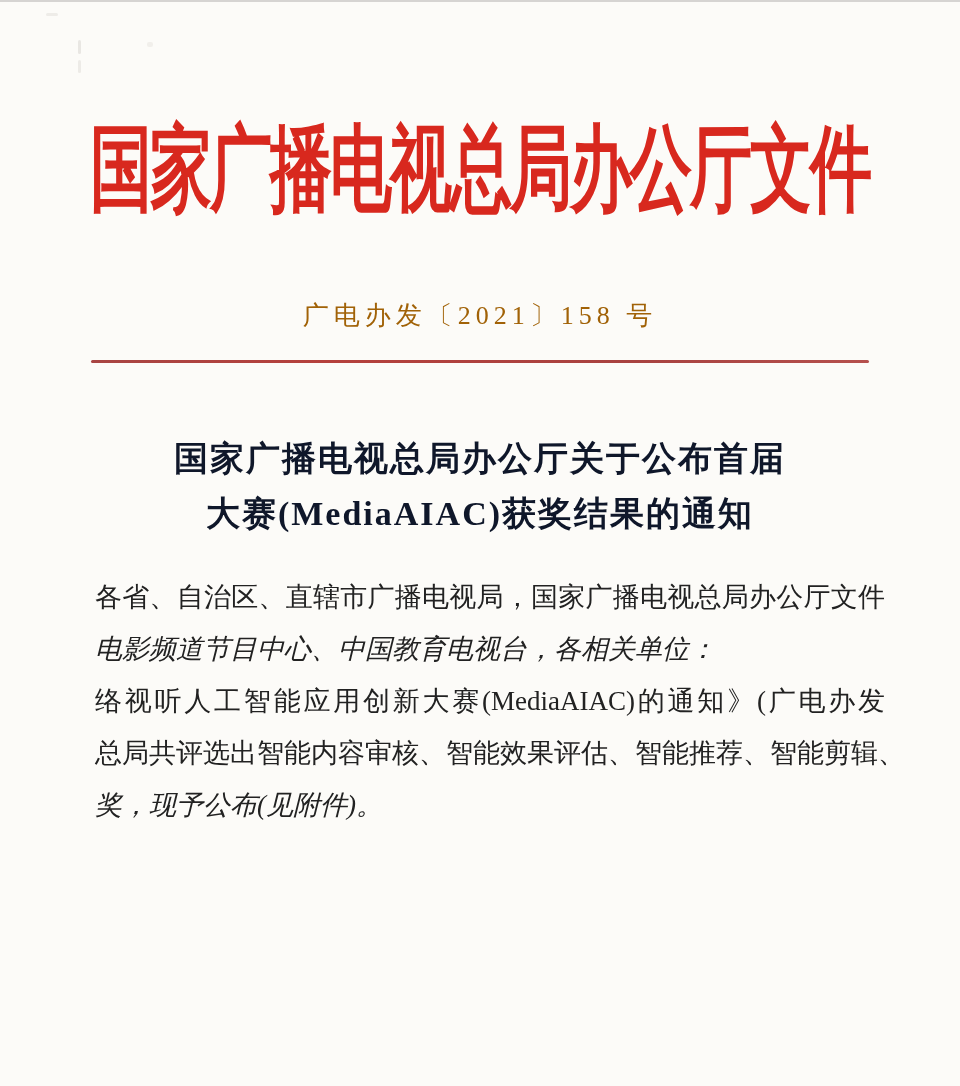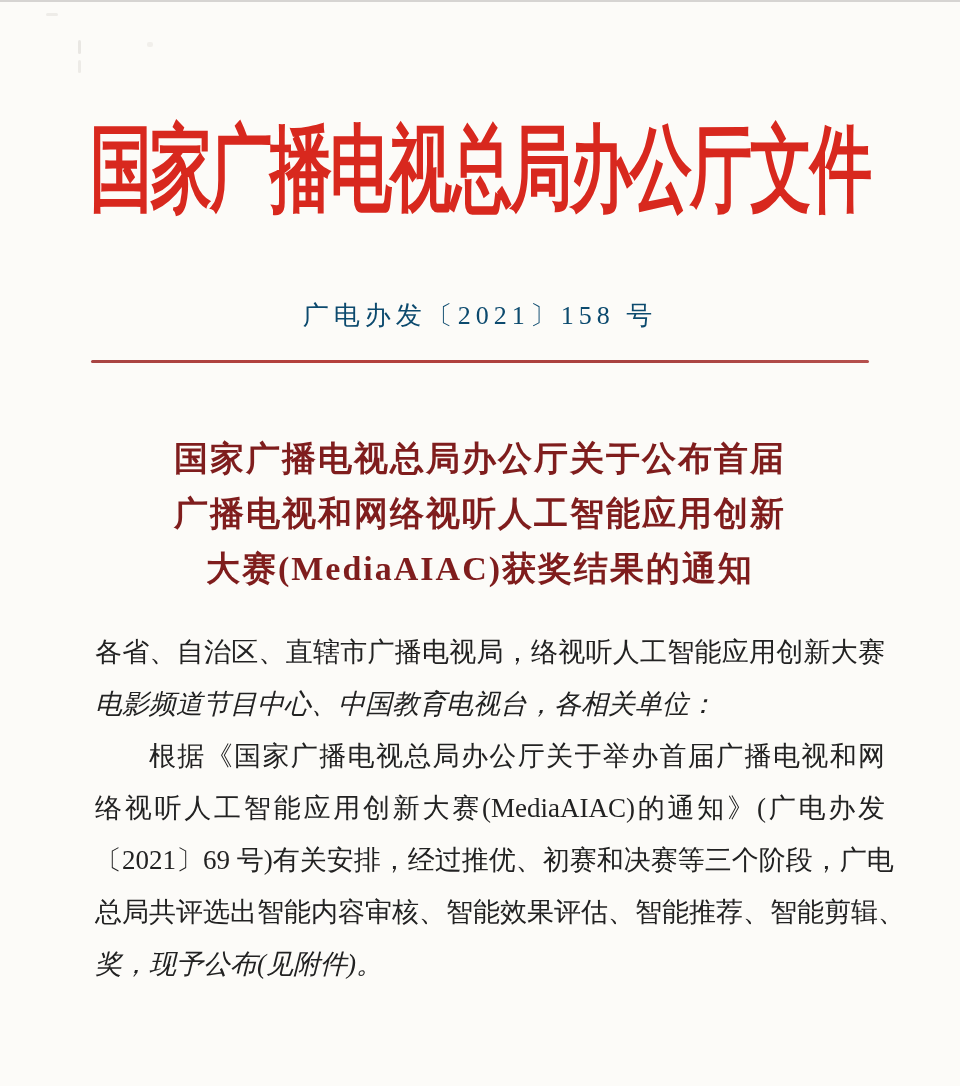--- a/index.html
+++ b/index.html
@@ -44,36 +44,36 @@
     transform-origin: top center;
     white-space: nowrap;
   }
   .doc-number {
     margin-top: 116px;
     height: 32px;
     line-height: 32px;
     text-align: center;
     font-size: 26px;
     letter-spacing: 5px;
-    color: #0c4a6e;
+    color: #a16207;
   }
   .red-rule {
     margin: 28px auto 0 auto;
     width: 778px;
     height: 3px;
     background: linear-gradient(90deg, #a84543, #b5403c 30%, #a84240 70%, #b5504d);
     border-radius: 2px;
   }
   .title-block {
     margin-top: 68px;
     text-align: center;
     font-weight: bold;
     font-size: 34px;
     line-height: 55px;
-    color: #7f1d1d;
+    color: #0f172a;
     letter-spacing: 2px;
   }
   .body-block {
     margin: 30px 75px 0 95px;
     width: 790px;
     font-size: 27px;
     line-height: 52px;
     color: #222;
   }
   .body-line {
@@ -103,25 +103,22 @@
 <div class="artifact a4"></div>
 
 <div class="banner">国家广播电视总局办公厅文件</div>
 
 <div class="doc-number">广电办发〔2021〕158 号</div>
 
 <div class="red-rule"></div>
 
 <div class="title-block">
   <div class="title-line">国家广播电视总局办公厅关于公布首届</div>
-  <div class="title-line">广播电视和网络视听人工智能应用创新</div>
   <div class="title-line">大赛(MediaAIAC)获奖结果的通知</div>
 </div>
 
 <div class="body-block">
-  <div class="body-line fill">各省、自治区、直辖市广播电视局，络视听人工智能应用创新大赛</div>
+  <div class="body-line fill">各省、自治区、直辖市广播电视局，国家广播电视总局办公厅文件</div>
   <div class="body-line nofill">电影频道节目中心、中国教育电视台，各相关单位：</div>
-  <div class="body-line fill indent">根据《国家广播电视总局办公厅关于举办首届广播电视和网</div>
   <div class="body-line fill">络视听人工智能应用创新大赛(MediaAIAC)的通知》(广电办发</div>
-  <div class="body-line fill">〔2021〕69 号)有关安排，经过推优、初赛和决赛等三个阶段，广电</div>
   <div class="body-line fill">总局共评选出智能内容审核、智能效果评估、智能推荐、智能剪辑、</div>
   <div class="body-line nofill">奖，现予公布(见附件)。</div>
 </div>
 
 </body></html>

